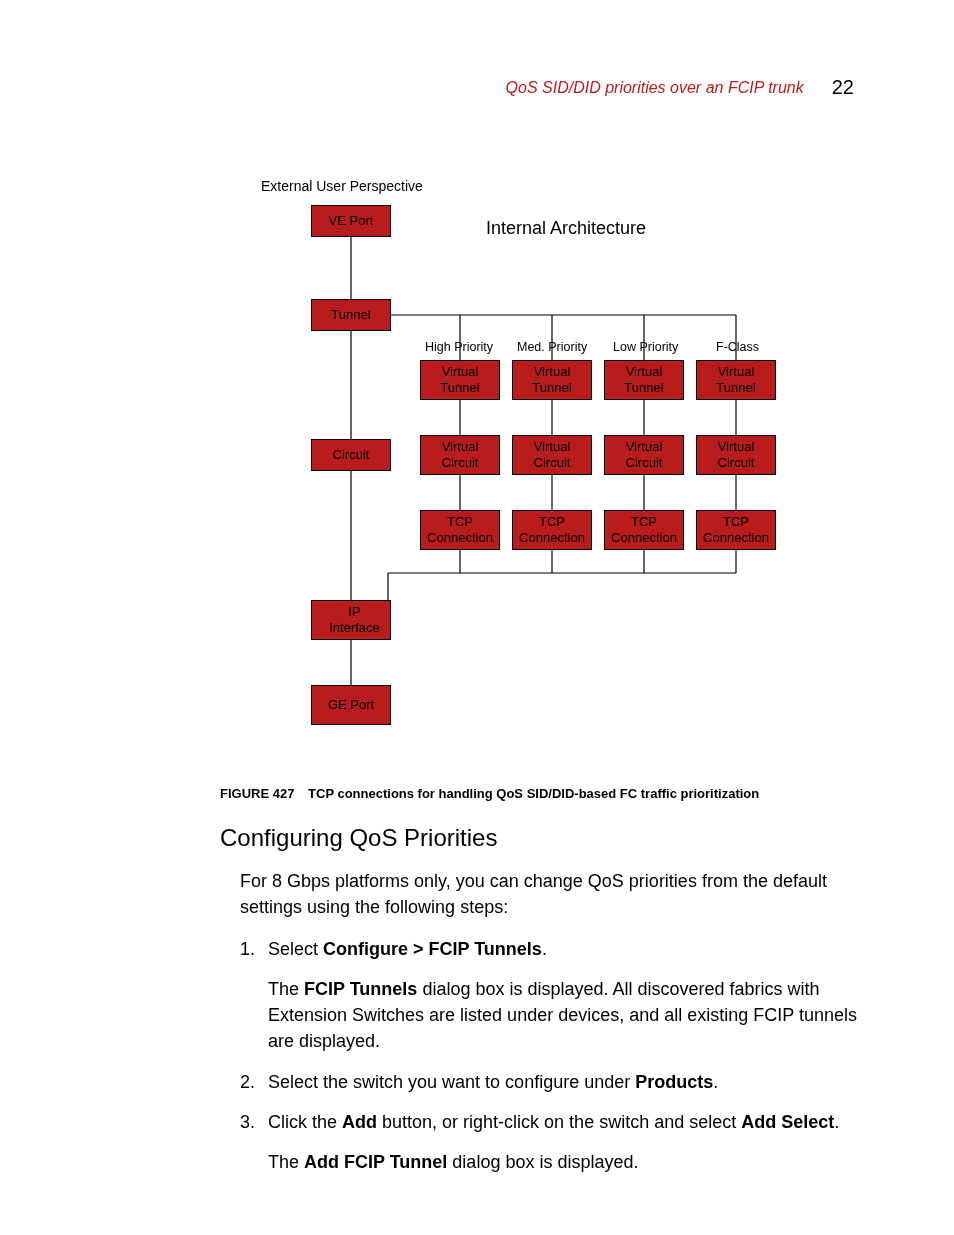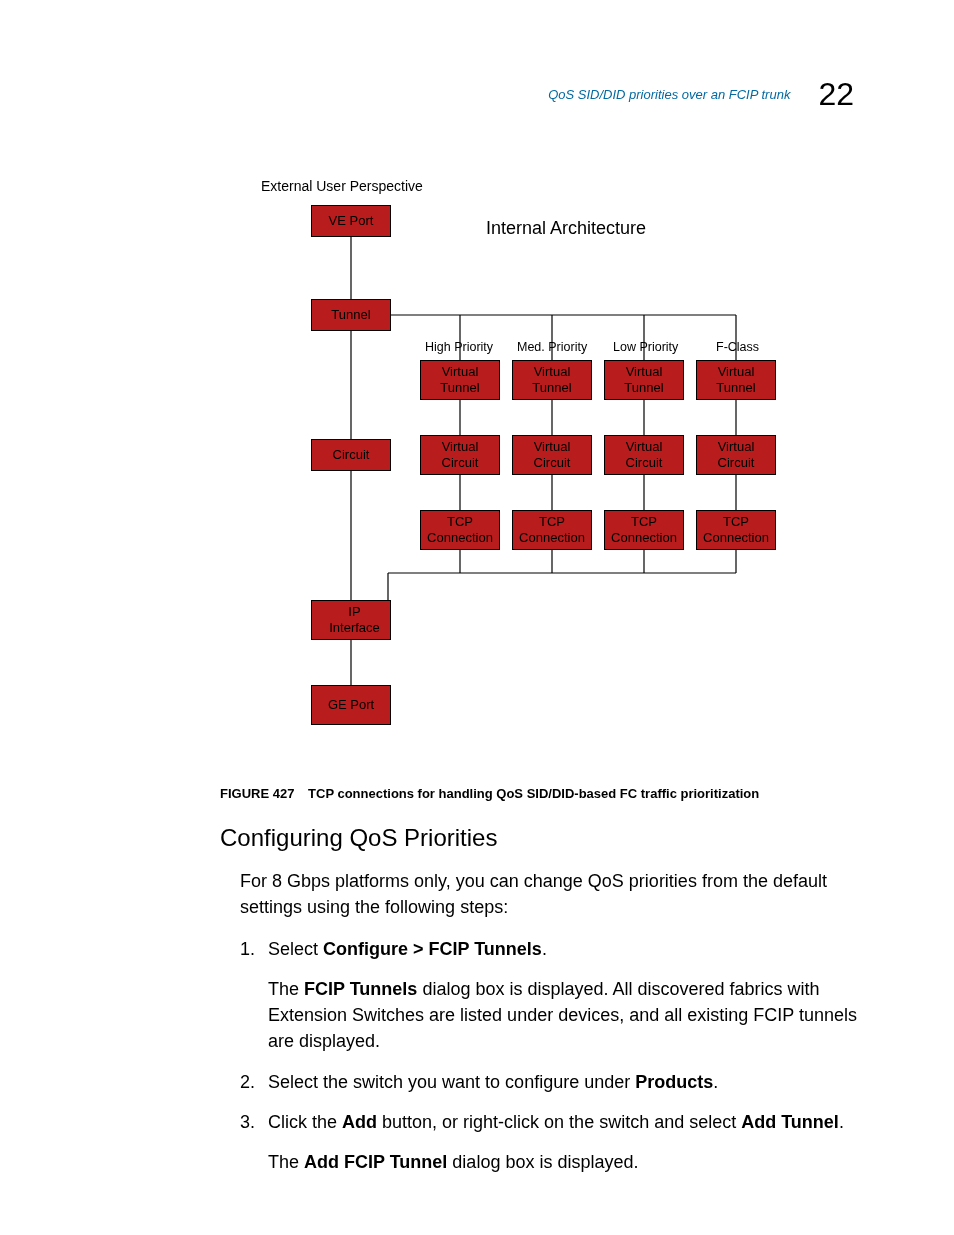--- a/index.html
+++ b/index.html
@@ -19,26 +19,26 @@
   }
   .header {
     position: absolute;
     top: 76px;
     right: 100px;
     display: flex;
     align-items: center;
     gap: 28px;
   }
   .header-title {
-    font-size: 13px;
+    font-size: 16px;
     font-style: italic;
-    color: #0369a1;
+    color: #b91c1c;
   }
   .header-num {
-    font-size: 32px;
+    font-size: 20px;
     font-family: Arial, Helvetica, sans-serif;
     font-weight: 400;
   }
   .diagram-title {
     position: absolute;
     left: 261px;
     top: 178px;
     font-size: 14px;
   }
   .diagram {
@@ -232,21 +232,21 @@
       <div class="step" style="margin-top:14px;">
         <div class="step-num">2.</div>
         <div class="step-body">
           <span>Select the switch you want to configure under </span><span class="bold">Products</span><span>.</span>
         </div>
       </div>
 
       <div class="step">
         <div class="step-num">3.</div>
         <div class="step-body">
-          <span>Click the </span><span class="bold">Add</span><span> button, or right-click on the switch and select </span><span class="bold">Add Tunnel</span><span>.</span>
+          <span>Click the </span><span class="bold">Add</span><span> button, or right-click on the switch and select </span><span class="bold">Add Select</span><span>.</span>
         </div>
       </div>
       <div class="step-desc">
         <span>The </span><span class="bold">Add FCIP Tunnel</span><span> dialog box is displayed.</span>
       </div>
 
     </div>
   </div>
 
 </div>

